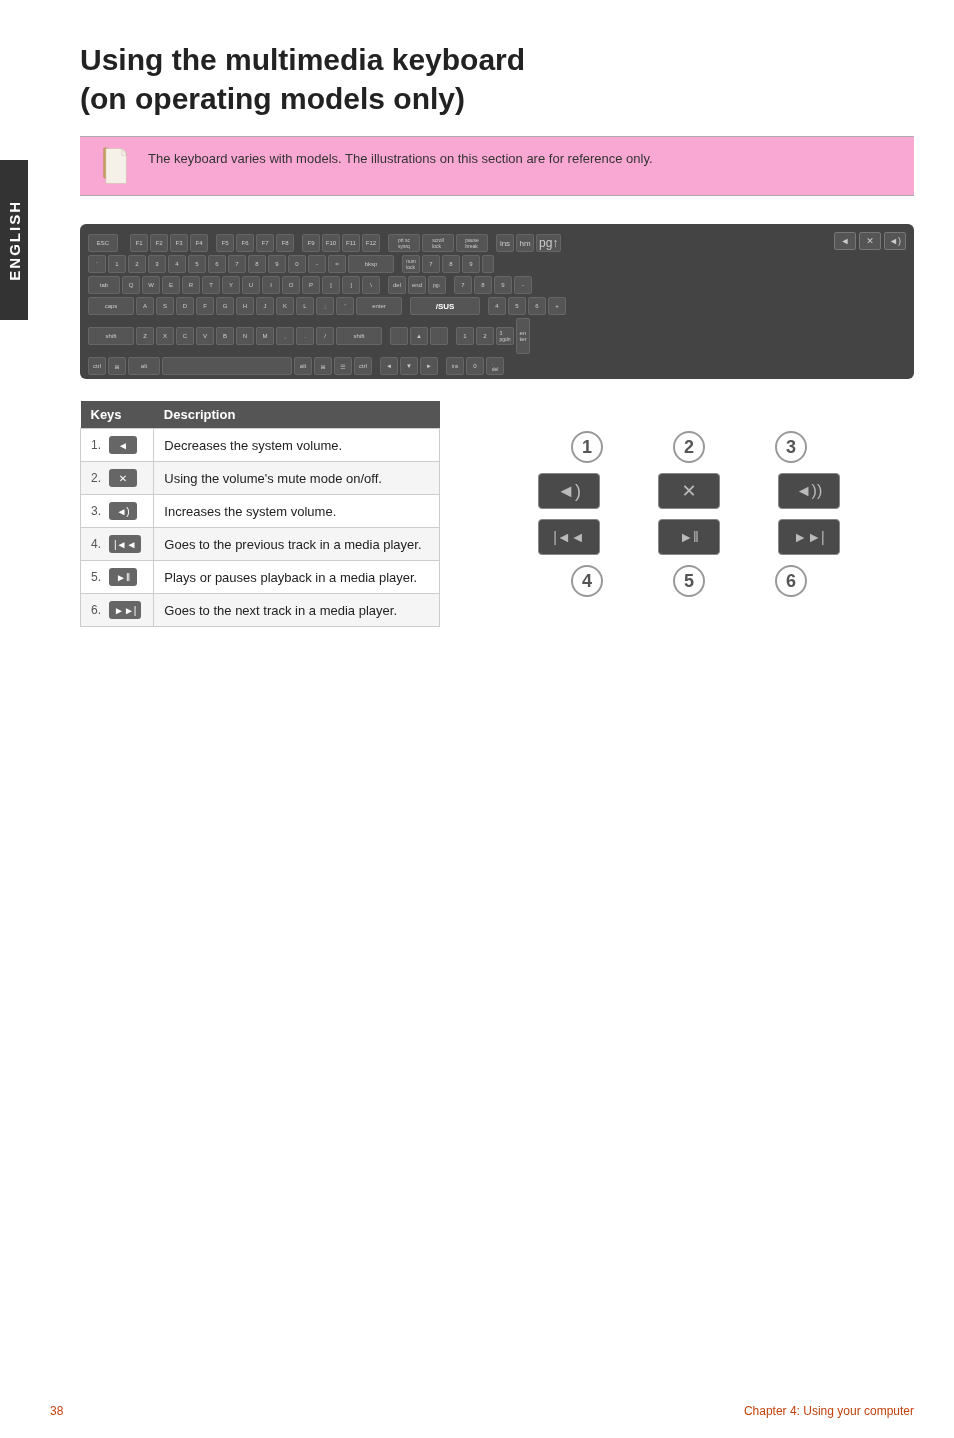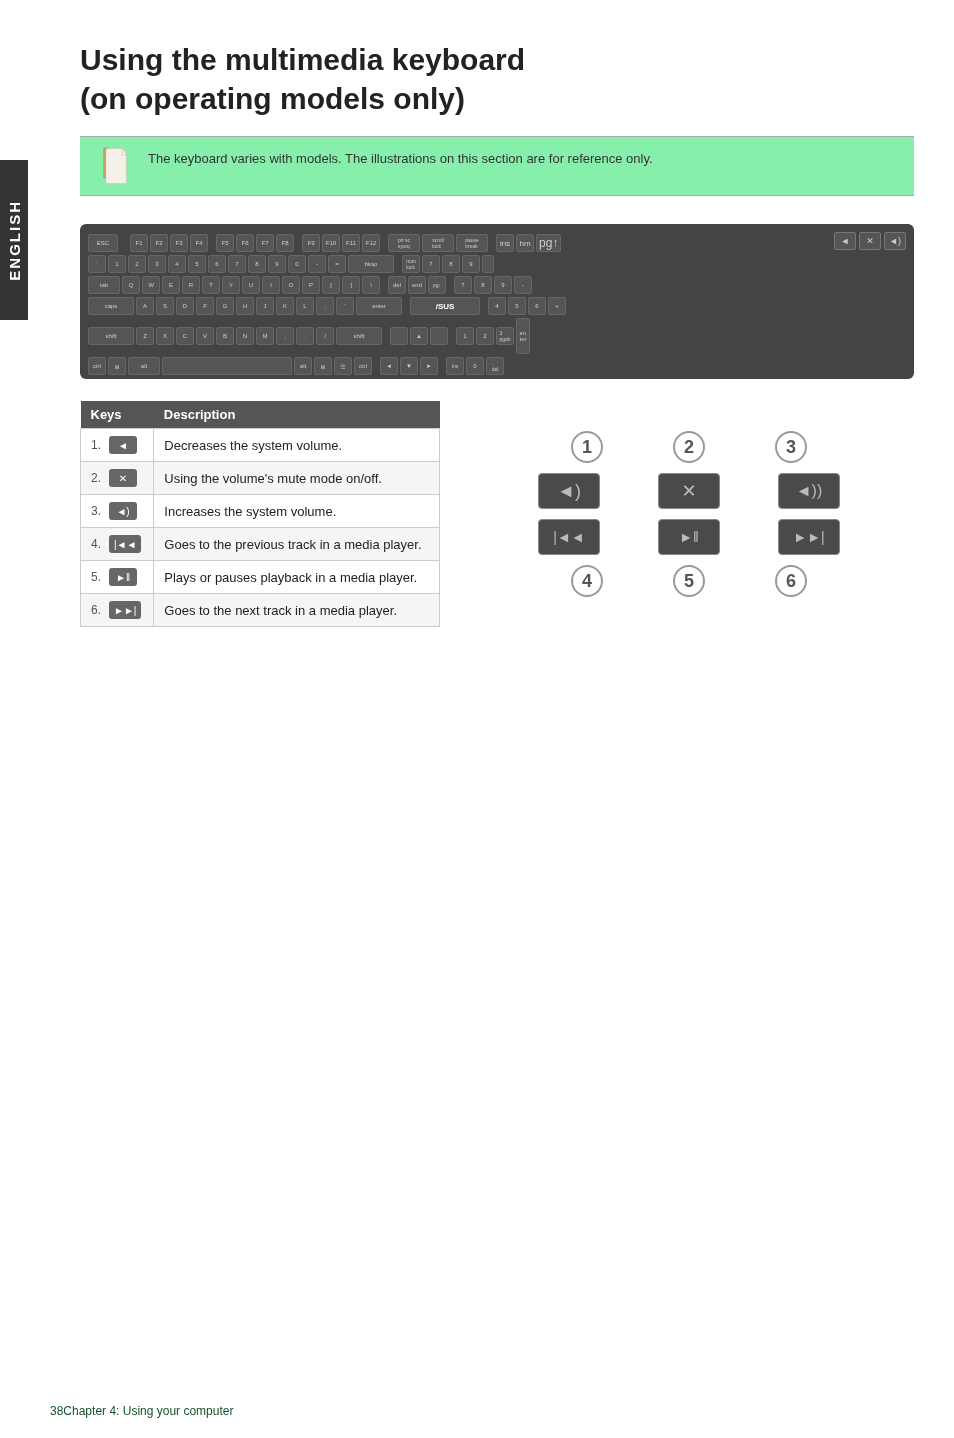--- a/index.html
+++ b/index.html
@@ -48,21 +48,21 @@
     }
 
     .note-box {
       border-top: 1px solid #aaa;
       border-bottom: 1px solid #aaa;
       padding: 10px 16px;
       display: flex;
       align-items: flex-start;
       gap: 14px;
       margin-bottom: 28px;
-      background: #86efac;
+      background: #f9a8d4;
     }
     .note-icon {
       width: 38px;
       height: 38px;
       flex-shrink: 0;
     }
     .note-text {
       font-size: 13px;
       color: #333;
       padding-top: 4px;
@@ -217,22 +217,23 @@
       background: #fff;
     }
 
     
     .page-footer {
       position: absolute;
       bottom: 20px;
       left: 50px;
       right: 40px;
       display: flex;
+      justify-content: space-between;
       font-size: 12px;
-      color: #14532d;
+      color: #c2410c;
     }
 
     
     .diagram-labels-row {
       display: flex;
       gap: 20px;
       align-items: center;
     }
 
     .diag-group {

